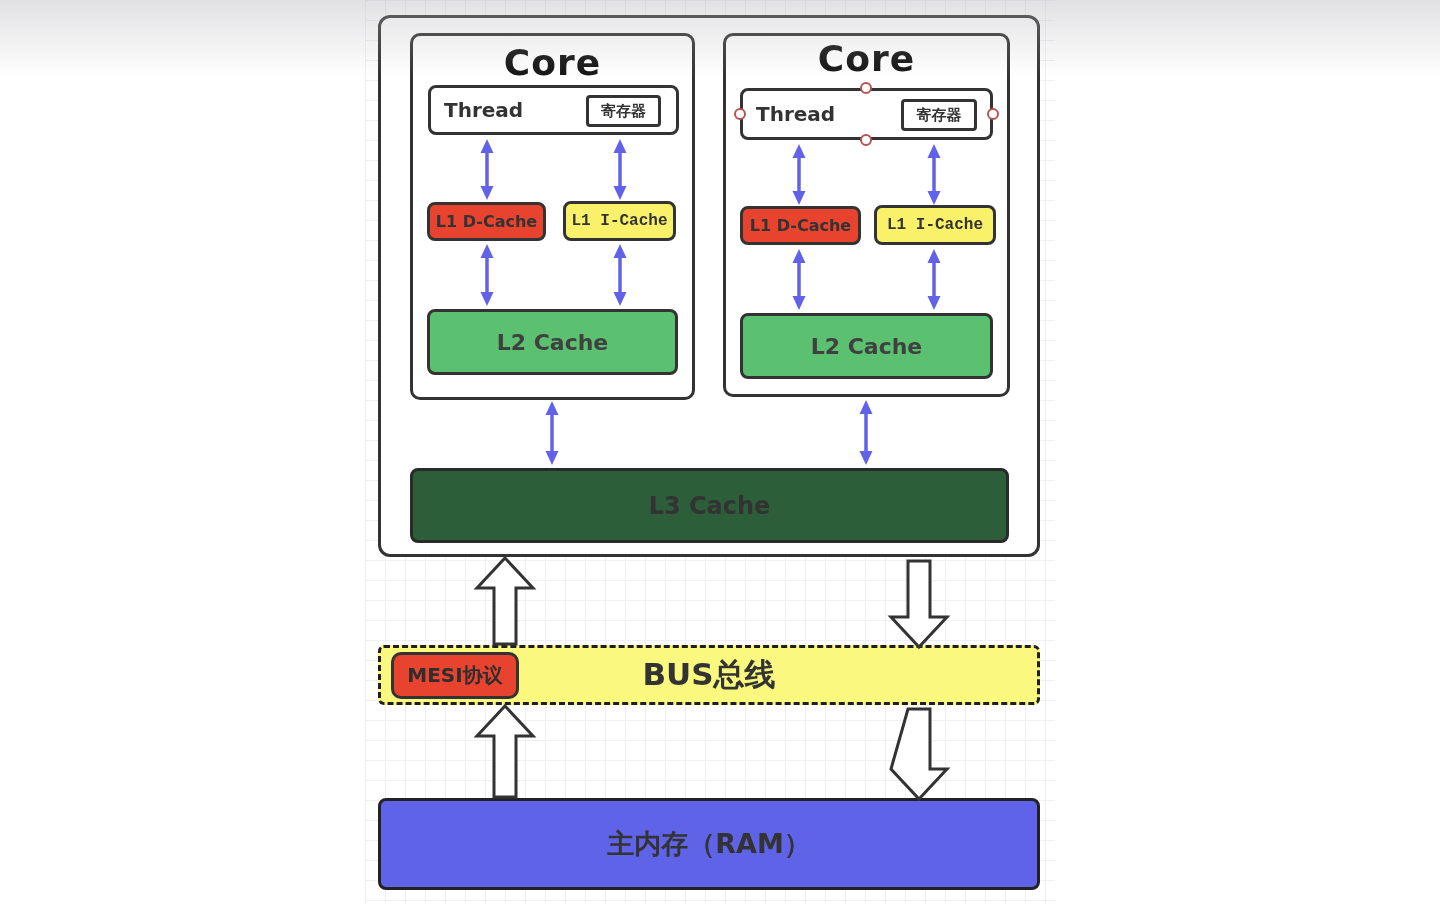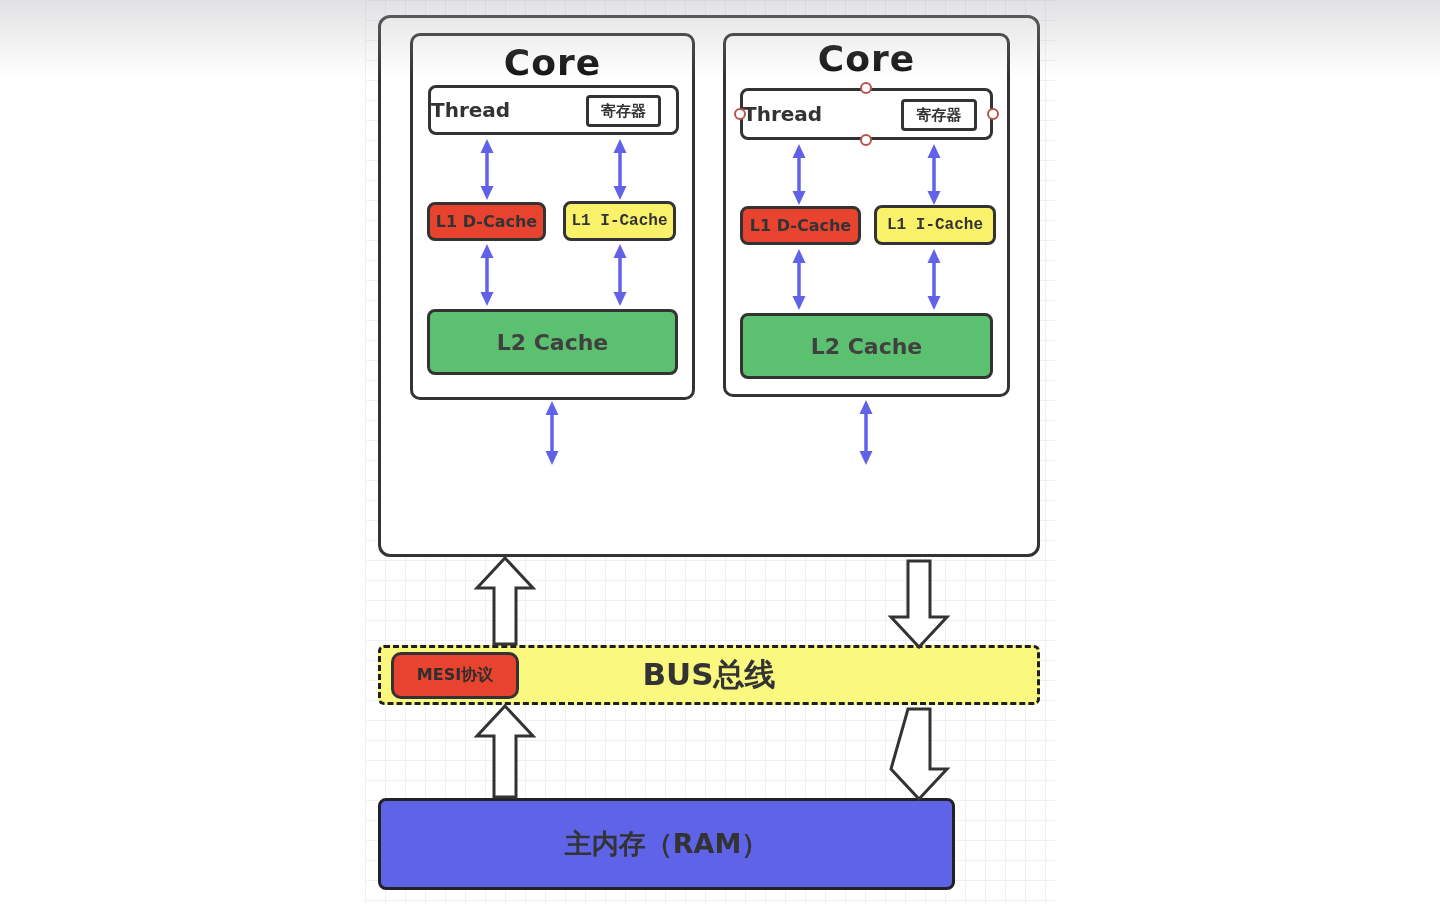--- a/index.html
+++ b/index.html
@@ -24,21 +24,21 @@
   .core-box{border-radius:10px;}
   .core-1{left:410px;top:33px;width:285px;height:367px;}
   .core-2{left:723px;top:33px;width:287px;height:364px;}
   .core-title{position:absolute;left:0;right:0;text-align:center;
     font-size:36px;font-weight:700;color:#141414;letter-spacing:1px;}
   .core-1 .core-title{top:6px;}
   .core-2 .core-title{top:2px;}
   .thread-box{border-radius:8px;display:flex;align-items:center;}
   .thread-1{left:428px;top:85px;width:251px;height:50px;}
   .thread-2{left:740px;top:88px;width:253px;height:52px;}
-  .thread-label{font-size:20px;font-weight:700;color:#333;}
+  .thread-label{font-size:20px;font-weight:700;margin-left:13px;color:#333;}
   .register-box{position:absolute;border:3px solid var(--border);border-radius:4px;
     background:#fff;display:flex;align-items:center;justify-content:center;
     font-size:15px;font-weight:700;}
   .reg-1{left:155px;top:7px;width:75px;height:32px;}
   .reg-2{left:158px;top:8px;width:76px;height:32px;}
   .cache{border-radius:8px;display:flex;align-items:center;justify-content:center;
     font-weight:700;}
   .l1{font-size:16px;}
   .l1d{background:var(--l1d);justify-content:center;}
   .l1i{background:var(--l1i);font-family:Liberation Mono, monospace;}
@@ -51,23 +51,23 @@
   .l2-2{left:740px;top:313px;width:253px;height:66px;}
   .l3-box{left:410px;top:468px;width:599px;height:75px;background:var(--l3);
     border-radius:8px;font-size:24px;color:#333;display:flex;align-items:center;
     justify-content:center;font-weight:700;border:3px solid #2a2a2a;}
   .bus-box{left:378px;top:645px;width:662px;height:60px;background:var(--bus);
     border:3px dashed #1f1f1f;border-radius:6px;}
   .bus-label{position:absolute;left:0;right:0;top:0;bottom:0;display:flex;
     align-items:center;justify-content:center;font-size:31px;font-weight:700;color:#333;}
   .mesi-box{position:absolute;left:10px;top:4px;width:128px;height:47px;
     background:var(--mesi);border:3px solid var(--border);border-radius:10px;
-    display:flex;align-items:center;justify-content:center;font-size:16px;
+    display:flex;align-items:center;justify-content:center;font-size:20px;
     font-weight:700;color:#2e2e2e;}
-  .ram-box{left:378px;top:798px;width:577px;height:92px;background:var(--ram);
+  .ram-box{left:378px;top:798px;width:662px;height:92px;background:var(--ram);
     border:3px solid #222;border-radius:8px;display:flex;align-items:center;
     justify-content:center;font-size:27px;font-weight:700;color:#333;}
   svg.overlay{position:absolute;left:0;top:0;width:1440px;height:910px;
     pointer-events:none;}
   .conn{stroke:var(--connector);stroke-width:3.5;}
   .conn-head{fill:var(--connector);stroke:none;}
   .block-arrow{fill:#ffffff;stroke:#333;stroke-width:3;stroke-linejoin:miter;}
   .handle{fill:#ffffff;stroke:#b85450;stroke-width:2;}
 </style>
 </head>
@@ -109,20 +109,23 @@
   <div class="shape cache l1 l1d l1d-2">
     <span>L1 D-Cache</span>
   </div>
   <div class="shape cache l1 l1i l1i-2">
     <span>L1 I-Cache</span>
   </div>
   <div class="shape cache l2 l2-2">
     <span>L2 Cache</span>
   </div>
 
+  <div class="shape l3-box">
+    <span>L3 Cache</span>
+  </div>
 
   <div class="shape bus-box">
     <div class="bus-label">BUS总线</div>
     <div class="mesi-box">
       <span>MESI协议</span>
     </div>
   </div>
 
   <div class="shape ram-box">
     <span>主内存（RAM）</span>

